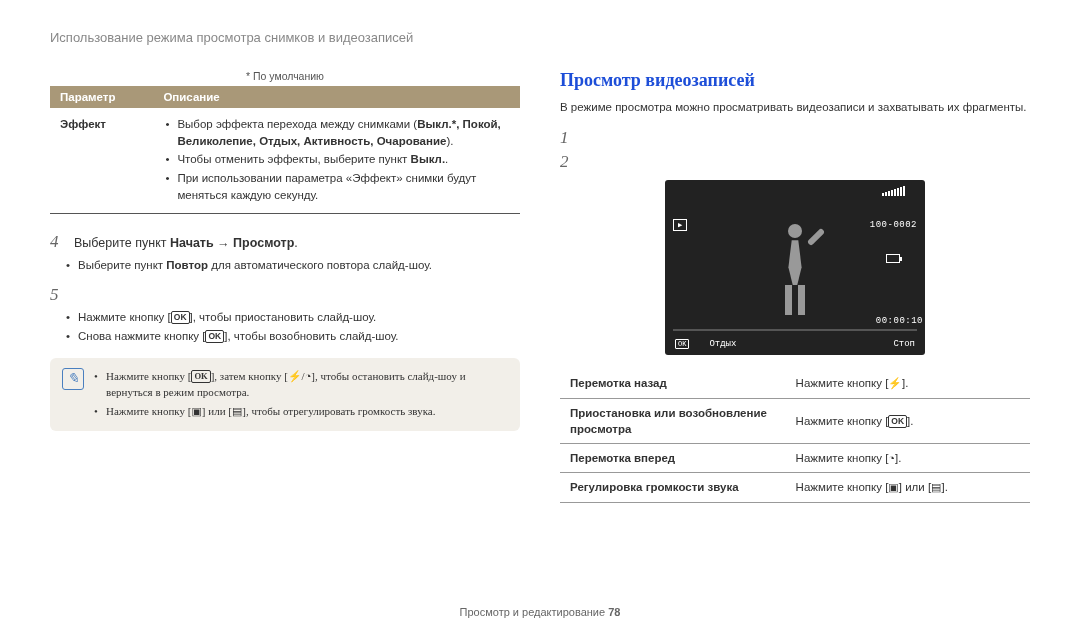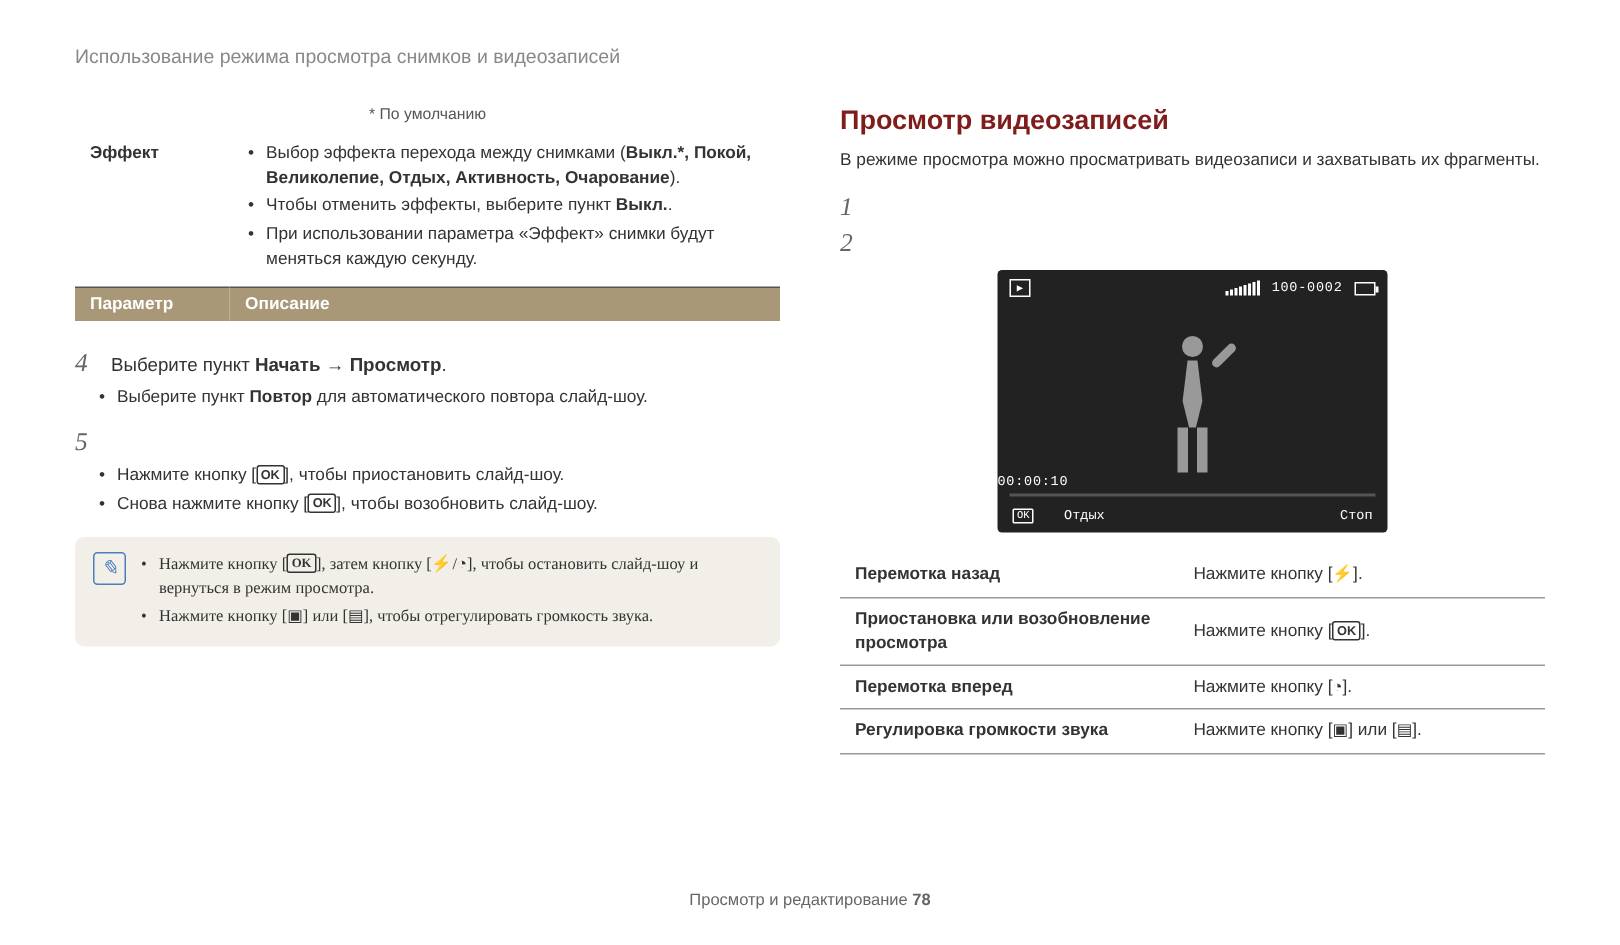--- a/index.html
+++ b/index.html
@@ -45,96 +45,96 @@
   }
   .note-icon {
     width: 22px; height: 22px; border: 1.5px solid #4a7fbf; border-radius: 3px;
     color: #4a7fbf; display: flex; align-items: center; justify-content: center;
     flex-shrink: 0; font-style: italic; font-family: Georgia, serif; font-size: 14px;
   }
   .note-body { flex: 1; font-size: 11px; line-height: 1.5; font-family: Liberation Serif, serif; }
   .note-body .bullet { padding-left: 12px; }
   .note-body .bullet:before { left: 0; }
   h2.section {
-    color: #7f1d1d; font-size: 18px; font-weight: bold; margin-bottom: 8px;
+    color: #1d4ed8; font-size: 18px; font-weight: bold; margin-bottom: 8px; font-family: Liberation Serif, serif;
   }
   .intro { font-size: 11.5px; line-height: 1.5; margin-bottom: 12px; }
   .ok-icon {
     display: inline-block; border: 1.2px solid #333; border-radius: 2px;
     font-size: 8.5px; font-weight: bold; padding: 0 2px; line-height: 11px;
     vertical-align: 1px;
   }
   .flash-icon, .timer-icon, .wide-icon, .tele-icon {
     display: inline-block; font-size: 11px; vertical-align: 0;
   }
   .video-preview {
     width: 260px; height: 175px; background: #222; color: #fff;
     margin: 8px auto 14px auto; position: relative; border-radius: 3px;
     font-family: 'Courier New', monospace;
   }
   .vp-top {
     display: flex; justify-content: space-between; align-items: center;
     padding: 6px 8px; font-size: 9px;
   }
   .vp-play { border:1px solid #fff; width:14px; height:12px; display:flex; align-items:center; justify-content:center; font-size:7px; }
-  .vp-right { display:flex; align-items:center; gap:8px; }
+  .vp-right { display:flex; align-items:center; gap:24px;flex-direction:column; }
   .vp-bars { display:flex; gap:1px; align-items:flex-end; }
   .vp-bar { width:2px; background:#fff; }
   .vp-counter { letter-spacing: 0.5px; }
   .vp-batt { width:14px; height:9px; border:1px solid #fff; position:relative; }
   .vp-batt:after { content:""; position:absolute; right:-3px; top:2px; width:2px; height:4px; background:#fff; }
   .vp-center { position:absolute; top:22px; left:0; right:0; bottom:36px; display:flex; align-items:flex-end; justify-content:center; }
   .vp-figure { position:relative; height:95px; width:50px; }
   .vp-head { width:14px; height:14px; background:#999; border-radius:50%; margin:0 auto; }
   .vp-body { width:22px; height:45px; background:#999; margin:2px auto 0; clip-path: polygon(35% 0, 65% 0, 80% 60%, 60% 100%, 40% 100%, 20% 60%); }
   .vp-arm { position:absolute; top:10px; right:-6px; width:20px; height:6px; background:#999; transform:rotate(-45deg); border-radius:3px; }
   .vp-legs { display:flex; justify-content:center; gap:6px; }
   .vp-leg { width:7px; height:30px; background:#999; }
   .vp-bottom { position:absolute; bottom:0; left:0; right:0; }
   .vp-progress { height:2px; background:#555; margin:0 8px 4px; position:relative; }
-  .vp-time { font-size:9px; padding-right:2px; margin-bottom:3px; letter-spacing:0.5px; }
+  .vp-time { text-align:right; font-size:9px; padding-right:2px; margin-bottom:3px; letter-spacing:0.5px; }
   .vp-controls { display:flex; font-size:9px; padding:4px 10px 6px; gap:20px; align-items:center; }
   .vp-ok { border:1px solid #fff; font-size:7px; padding:0 2px; border-radius:1px; }
   table.func { width: 100%; border-collapse: collapse; }
   table.func th {
     background: #a99878; color:#fff; text-align:left; font-weight:bold;
     padding:5px 10px; font-size:11.5px;
   }
   table.func td {
     padding:6px 10px; font-size:11.5px; border-bottom:1px solid #999;
     vertical-align: middle; line-height:1.4;
   }
   table.func td:first-child { font-weight:bold; width:48%; }
   .page-footer {
-    position:absolute; bottom:24px; left:0; right:0; text-align:center;
+    position:absolute; bottom:12px; left:0; right:0; text-align:center;
     font-size:11px; color:#666;
   }
 </style>
 </head>
 <body>
 
 <div class="page-header">Использование режима просмотра снимков и видеозаписей</div>
 
 <div class="columns">
 
   <div class="col">
     <div class="default-note">* По умолчанию</div>
     <table class="param">
       <tbody>
           <tr>
+        <th>Параметр</th>
+        <th>Описание</th>
+      </tr>
+      <tr>
         <td>Эффект</td>
         <td>
           <div class="bullet"><span>Выбор эффекта перехода между снимками (</span><b>Выкл.*, Покой, Великолепие, Отдых, Активность, Очарование</b><span>).</span></div>
           <div class="bullet"><span>Чтобы отменить эффекты, выберите пункт </span><b>Выкл.</b><span>.</span></div>
           <div class="bullet">При использовании параметра «Эффект» снимки будут меняться каждую секунду.</div>
         </td>
-      </tr>
-      <tr>
-        <th>Параметр</th>
-        <th>Описание</th>
       </tr>
     </tbody>
       </table>
 
     <div class="step">
       <div class="step-num">4</div>
       <div class="step-body"><span>Выберите пункт </span><b>Начать → Просмотр</b><span>.</span></div>
     </div>
     <div class="sub-bullet">
       <span>Выберите пункт </span><b>Повтор</b><span> для автоматического повтора слайд-шоу.</span>

